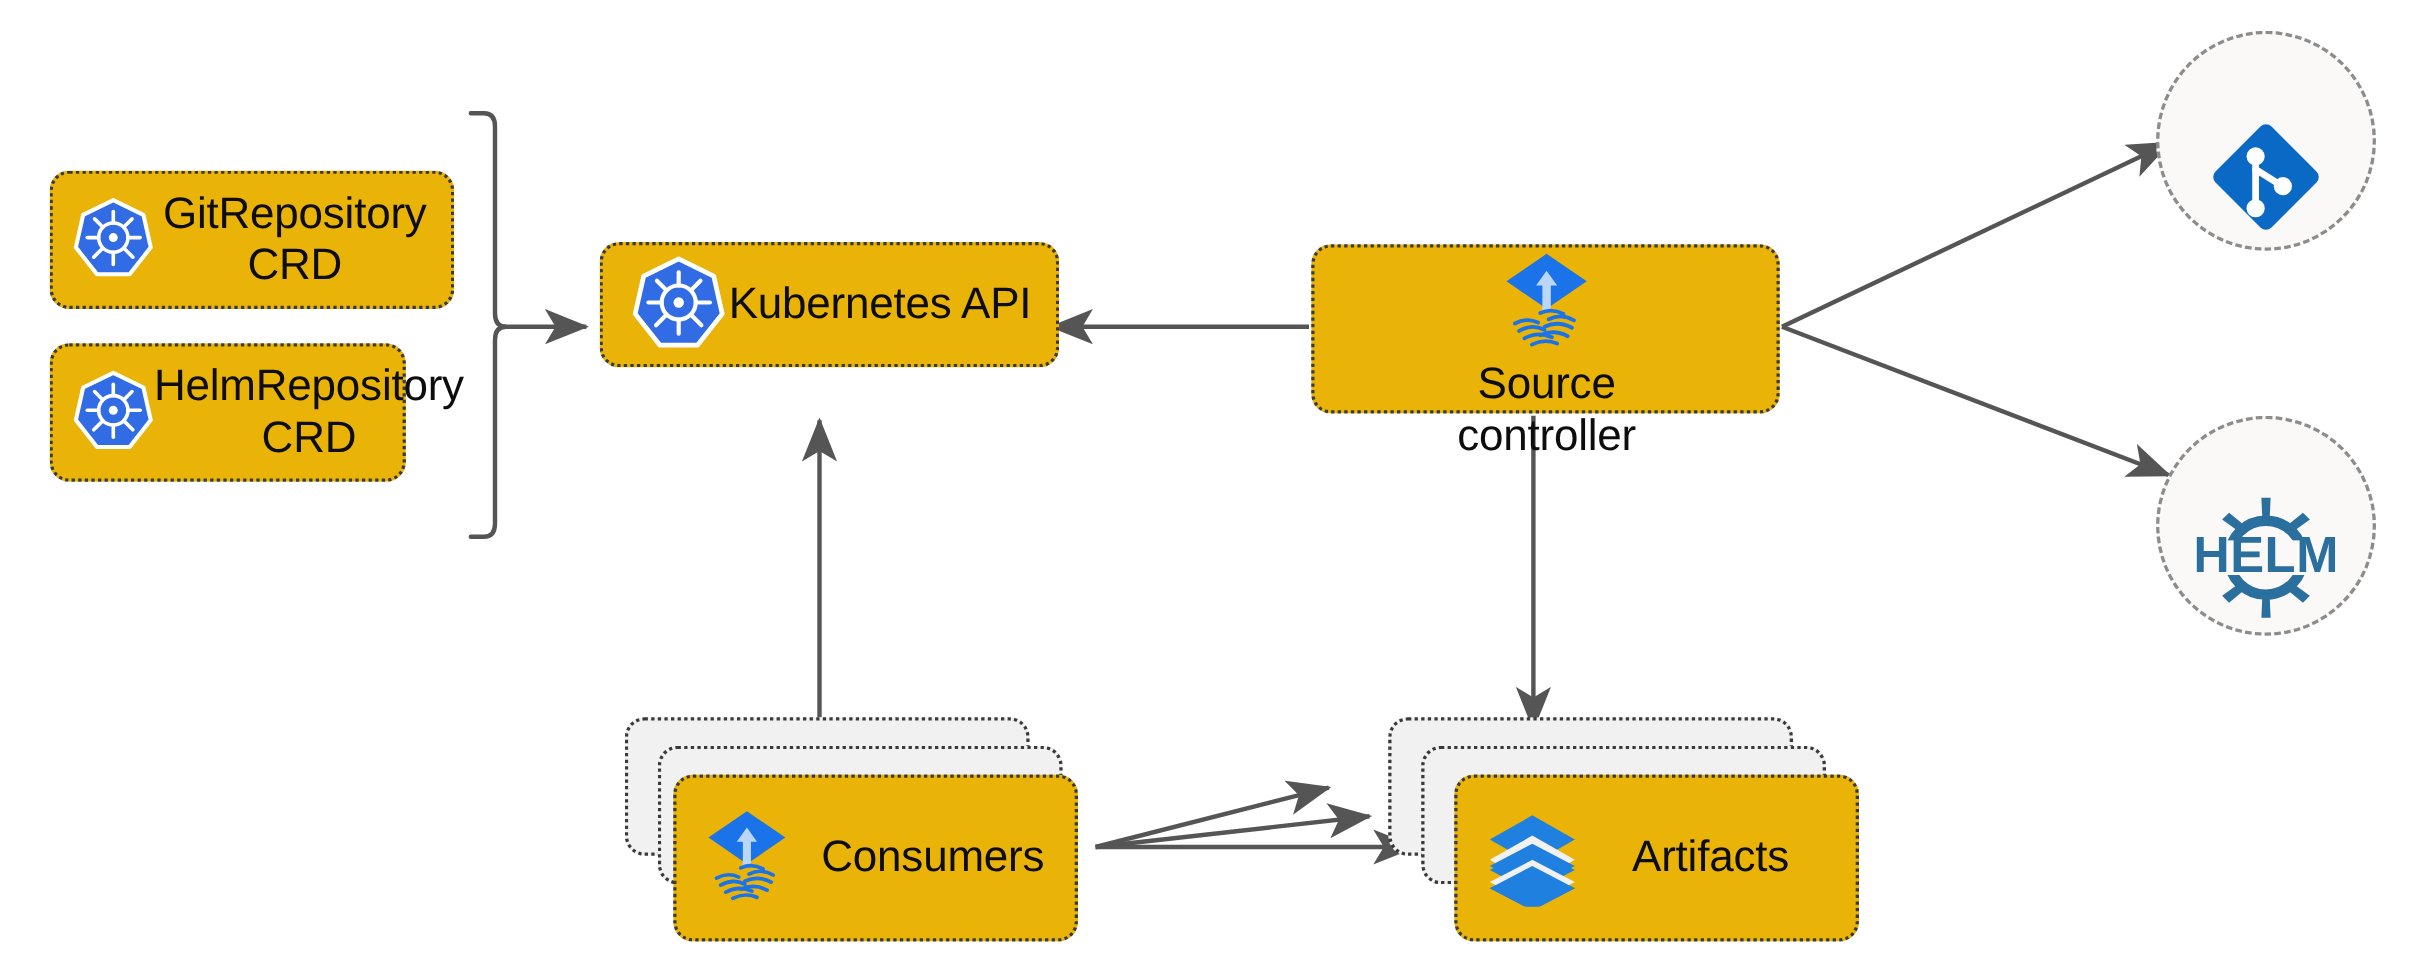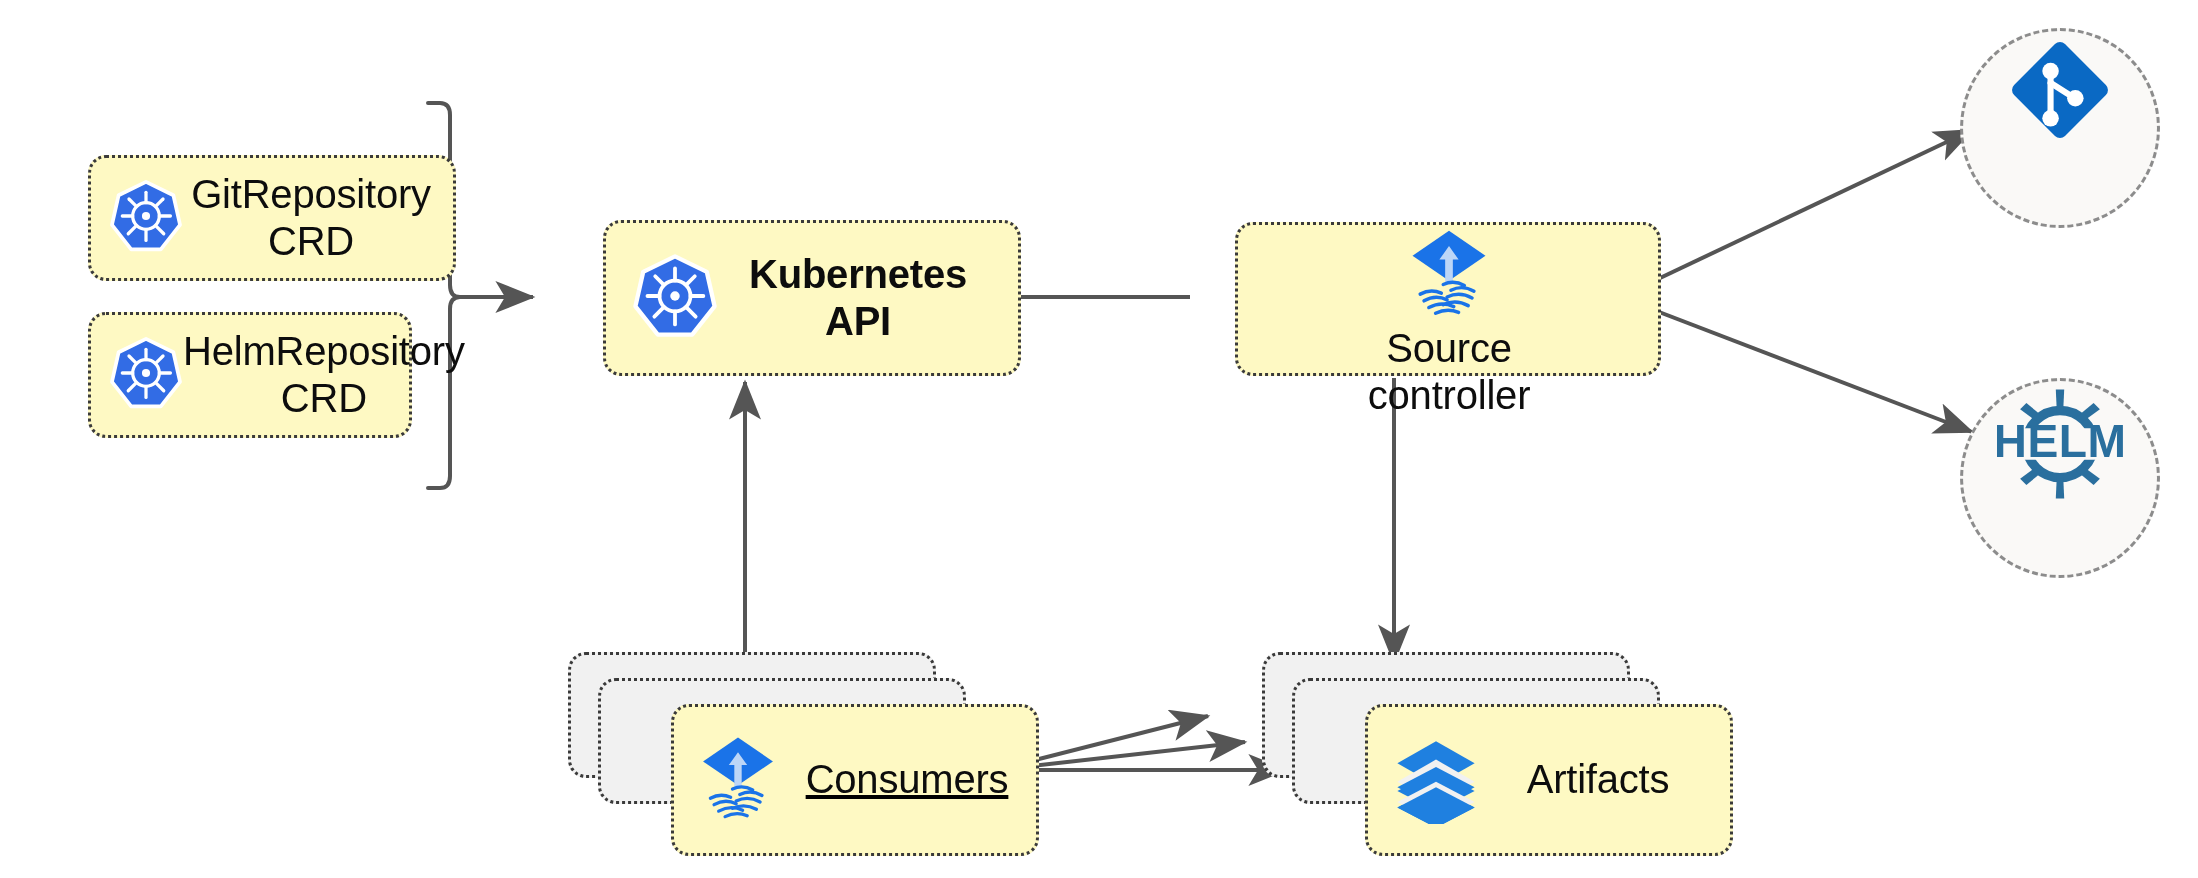--- a/index.html
+++ b/index.html
@@ -1,48 +1,47 @@
 <!DOCTYPE html>
 <html><head>
 <meta charset="utf-8">
 <style>
   html,body{margin:0;padding:0;background:#ffffff;}
   body{width:2198px;height:878px;font-family:"Liberation Sans",sans-serif;overflow:hidden;}
   #stage{position:relative;width:2198px;height:878px;background:#ffffff;}
 
   .node{
     position:absolute;
-    background:#fef9c3;
+    background:#eab308;
     border:3px dotted #3a3a3a;
     border-radius:18px;
     box-sizing:border-box;
     display:flex;
     align-items:center;
     justify-content:flex-start;
-    margin-left:43px;
   }
   .node .icon{flex:0 0 auto;display:block;}
   .node .label{
     color:#0d0d0d;
     font-size:40px;
     line-height:1.18;
     text-align:center;
     letter-spacing:-0.2px;
     white-space:pre-line;
     flex:1 1 auto;
   }
 
   
   .circle{
     position:absolute;
     background:#faf9f7;
     border:3px dashed #8c8c8c;
     border-radius:50%;
     box-sizing:border-box;
-    display:flex;align-items:flex-start;justify-content:center;
+    display:flex;align-items:flex-end;justify-content:center;
   }
 
   
   .stack{position:absolute;}
   .stack .card{
     position:absolute;
     background:#f1f1f1;
     border:3px dotted #3a3a3a;
     border-radius:18px;
     box-sizing:border-box;
@@ -127,21 +126,21 @@
           <line x1="73" y1="27" x2="63" y2="37"></line>
           <line x1="37" y1="63" x2="26" y2="74"></line>
         </g>
         <circle cx="50" cy="50" r="5.5" fill="#ffffff"></circle>
       </svg>
     </span>
     <span class="label">HelmRepository
 CRD</span>
   </div>
 
-  <div class="node" style="left:560px;top:220px;width:418px;height:156px;padding:0 20px 0 26px;font-weight:bold;">
+  <div class="node" style="left:545px;top:220px;width:418px;height:114px;padding:0 20px 0 26px;">
     <span class="icon">
       <svg width="86" height="86" viewBox="0 0 100 100">
         <polygon points="50,4 87,22 96,62 70,95 30,95 4,62 13,22" fill="#326ce5" stroke="#ffffff" stroke-width="5" stroke-linejoin="round"></polygon>
         <g fill="none" stroke="#ffffff" stroke-width="4.4" stroke-linecap="round">
           <circle cx="50" cy="50" r="18"></circle>
           <line x1="50" y1="18" x2="50" y2="32"></line>
           <line x1="50" y1="68" x2="50" y2="83"></line>
           <line x1="18" y1="50" x2="32" y2="50"></line>
           <line x1="68" y1="50" x2="83" y2="50"></line>
           <line x1="27" y1="27" x2="37" y2="37"></line>
@@ -213,21 +212,21 @@
         </g>
         <rect x="20" y="45" width="80" height="30" fill="#faf9f7"></rect>
         <text class="helmword" x="60" y="72" text-anchor="middle">HELM</text>
       </svg>
     </span>
   </div>
 
   <div class="stack" style="left:568px;top:652px;width:440px;height:208px;">
     <div class="card" style="left:0px;top:0px;width:368px;height:126px;"></div>
     <div class="card" style="left:30px;top:26px;width:368px;height:126px;"></div>
-    <div class="node" style="left:60px;top:52px;width:368px;height:152px;padding:0 6px 0 18px;text-decoration:underline;">
+    <div class="node" style="left:44px;top:52px;width:368px;height:152px;padding:0 6px 0 18px;">
       <span class="icon">
         <svg width="92" height="92" viewBox="0 0 100 100">
           <polygon points="50,6 88,32 50,58 12,32" fill="#1a73e8"></polygon>
           <polygon points="50,22 60,36 54,36 54,60 46,60 46,36 40,36" fill="#bcd6f7"></polygon>
           <g stroke="#1a73e8" stroke-width="3.6" fill="none" stroke-linecap="round">
             <path d="M20,72 Q31,66 42,71"></path>
             <path d="M24,79 Q36,72 48,78"></path>
             <path d="M29,86 Q42,79 55,85"></path>
             <path d="M36,92 Q48,86 60,91"></path>
             <path d="M44,62 Q55,57 66,63"></path>

